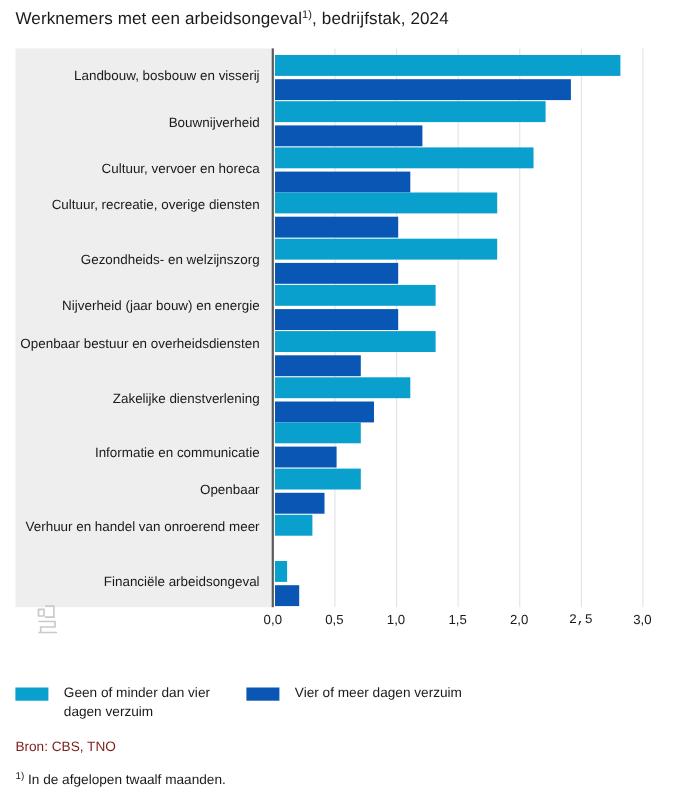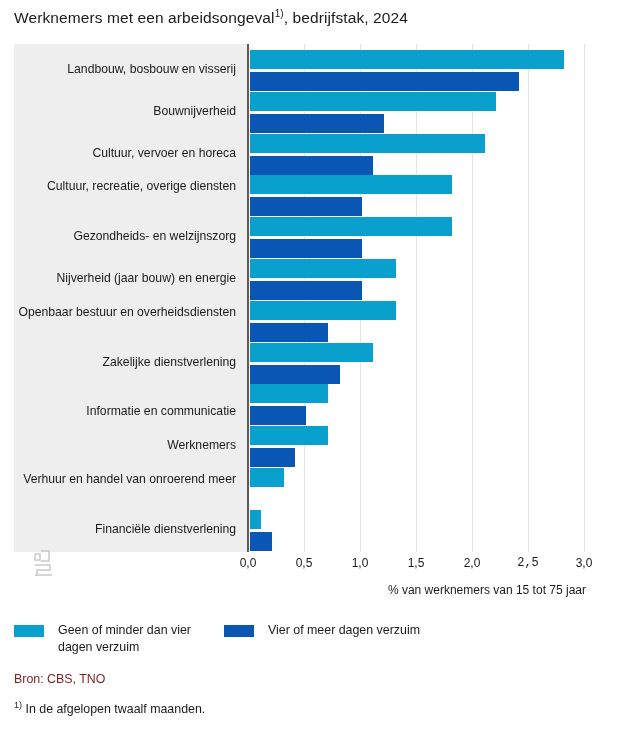--- a/index.html
+++ b/index.html
@@ -160,35 +160,35 @@
           </div>
         </div>
         <div class="row" style="top: 340.4px;">
           <div class="cat" style="top: 0; margin-top: 20px;">Informatie en communicatie</div>
           <div class="bars">
             <div class="bar light" title="Informatie en communicatie — Geen of minder dan vier dagen verzuim: 0.7" style="width: 78.4px;"></div>
             <div class="bar dark" title="Informatie en communicatie — Vier of meer dagen verzuim: 0.5" style="width: 56px;"></div>
           </div>
         </div>
         <div class="row" style="top: 382.2px;">
-          <div class="cat" style="top: 12px;">Werknemers</div>
+          <div class="cat" style="top: 12px;">Openbaar</div>
           <div class="bars">
             <div class="bar light" title="Onderwijs — Geen of minder dan vier dagen verzuim: 0.7" style="width: 78.4px;"></div>
             <div class="bar dark" title="Onderwijs — Vier of meer dagen verzuim: 0.4" style="width: 44.8px;"></div>
           </div>
         </div>
         <div class="row" style="top: 424px;">
           <div class="cat" style="top: 4px;">Verhuur en handel van onroerend meer</div>
           <div class="bars">
             <div class="bar light" title="Verhuur en handel van onroerend goed — Geen of minder dan vier dagen verzuim: 0.3" style="width: 33.6px;"></div>
             <div class="bar dark" title="Verhuur en handel van onroerend goed — Vier of meer dagen verzuim: 0" style="width: 0px;"></div>
           </div>
         </div>
         <div class="row" style="top: 465.8px;">
-          <div class="cat" style="top: 12px;">Financiële dienstverlening</div>
+          <div class="cat" style="top: 12px;">Financiële arbeidsongeval</div>
           <div class="bars">
             <div class="bar light" title="Financiële dienstverlening — Geen of minder dan vier dagen verzuim: 0.1" style="width: 11.2px;"></div>
             <div class="bar dark" title="Financiële dienstverlening — Vier of meer dagen verzuim: 0.2" style="width: 22.4px;"></div>
           </div>
         </div>
       </div>
 
     <svg class="cbslogo" viewBox="0 0 26 34">
       <g fill="none" stroke="#c9c9c9" stroke-width="1.5">
         <path d="M9 5 h8 v10 h-8"></path>
@@ -201,21 +201,20 @@
 
   <div id="xticks">
       <div class="tick" style="left: 248px;">0,0</div>
       <div class="tick" style="left: 304px;">0,5</div>
       <div class="tick" style="left: 360px;">1,0</div>
       <div class="tick" style="left: 416px;">1,5</div>
       <div class="tick" style="left: 472px;">2,0</div>
       <div class="tick" style="left: 528px; font-family: Liberation Mono, monospace;">2,5</div>
       <div class="tick" style="left: 584px;">3,0</div>
     </div>
-  <div class="xlabel">% van werknemers van 15 tot 75 jaar</div>
 
   <div class="legend">
     <div class="legitem a">
       <span class="swatch light"></span>
       <span class="legtext">Geen of minder dan vier dagen verzuim</span>
     </div>
     <div class="legitem b">
       <span class="swatch dark"></span>
       <span class="legtext">Vier of meer dagen verzuim</span>
     </div>

